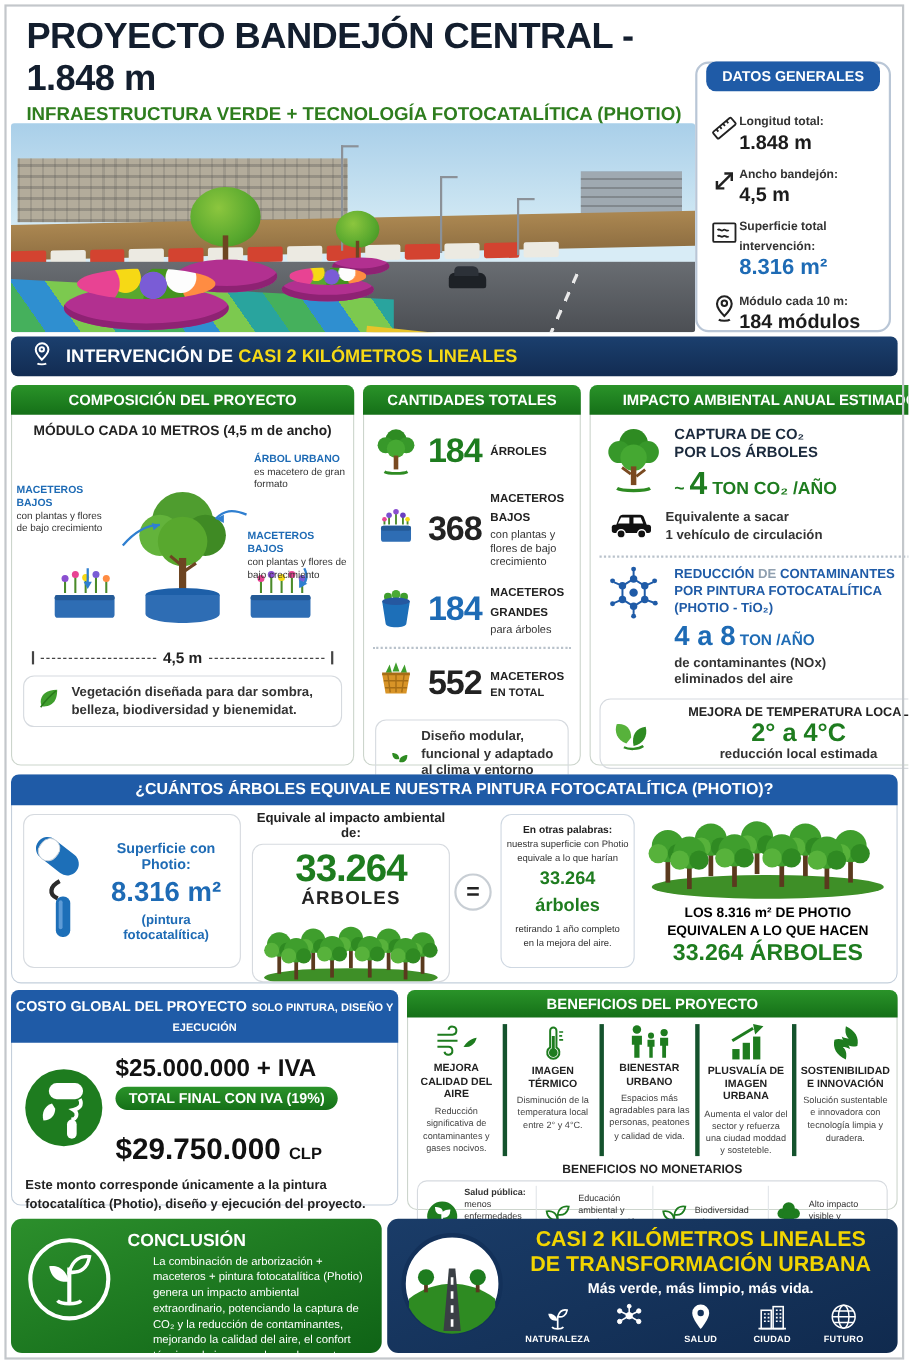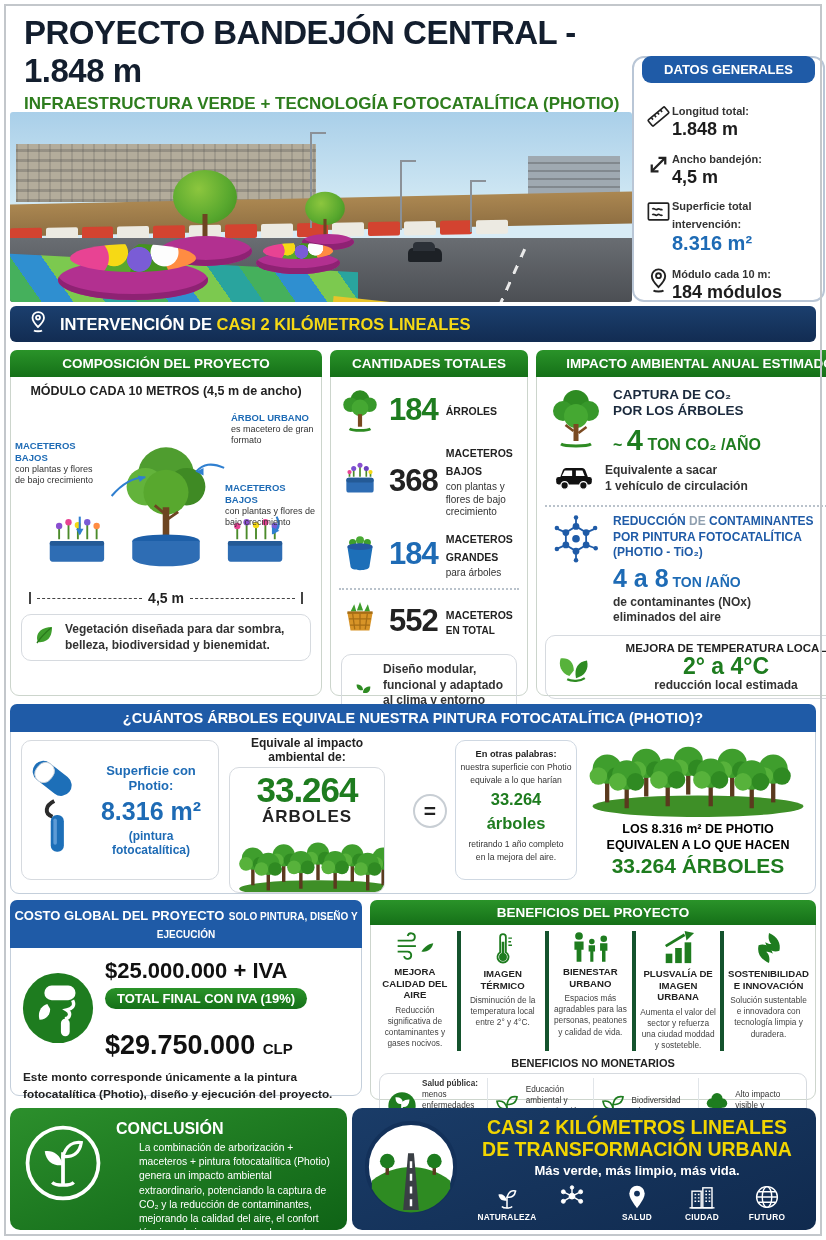--- a/index.html
+++ b/index.html
@@ -45,21 +45,21 @@
   .tree-ph { position:absolute; }
   .tree-ph .tk { position:absolute; left:50%; bottom:0; width:5px; height:34px; background:#6d4522; transform:translateX(-50%); }
   .tree-ph .cn { position:absolute; left:50%; bottom:24px; width:64px; height:54px; transform:translateX(-50%); border-radius:50%;
                  background:radial-gradient(circle at 40% 35%,#8cc63e,#58a82e 60%,#3e8a1e); }
   .pole { position:absolute; width:2px; background:#8b9198; }
   .pole::after { content:""; position:absolute; top:0; left:0; width:16px; height:2px; background:#8b9198; }
   .carsil { position:absolute; width:34px; height:14px; background:#1d2126; border-radius:5px 6px 2px 2px; }
   .carsil::before { content:""; position:absolute; left:5px; top:-6px; width:22px; height:9px; background:#2c3138; border-radius:4px 5px 0 0; }
 
   
-  .datos { position:absolute; left:632px; top:56px; width:193px; height:246px; background:#fff;
+  .datos { position:absolute; left:632px; top:56px; width:178px; height:246px; background:#fff;
            border:2px solid #b9c6d6; border-radius:12px; padding:34px 10px 8px; }
   .datos .dg-head { position:absolute; left:8px; right:8px; top:-2px; background:#1f5ba7; color:#fff; font-weight:800;
                     font-size:13px; text-align:center; padding:6px 0; border-radius:9px; }
   .dg-item { display:flex; gap:0; margin-top:9px; align-items:flex-start; }
   .dg-item .ic { flex:0 0 28px; padding-top:2px; }
   .dg-item .lb { font-size:11px; font-weight:700; color:#333; line-height:1.25; }
   .dg-item .vl { font-size:18px; font-weight:800; color:#1c1c1c; line-height:1.15; }
   .dg-item .vl.blue { color:#1e6bb5; font-size:20px; }
 
   
@@ -119,21 +119,21 @@
   .photio { position:absolute; left:10px; top:704px; width:806px; height:190px; background:#fff; border:1.5px solid #c4cfdb; border-radius:9px; }
   .photio .p-head { background:#1f5ba7; color:#fff; font-weight:800; font-size:14.5px; text-align:center; padding:6px 4px;
                     border-radius:7px 7px 0 0; margin:-1px -1px 0; }
   .p-body { position:relative; height:156px; }
   .p-left { position:absolute; left:10px; top:8px; width:198px; height:140px; border:1.5px solid #d6dadf; border-radius:10px;
             display:flex; align-items:center; gap:6px; padding:6px; }
   .p-left .txt { text-align:center; flex:1; }
   .p-left .l1 { color:#1e6bb5; font-weight:800; font-size:13px; }
   .p-left .l2 { color:#1e6bb5; font-weight:800; font-size:25px; margin-top:4px; }
   .p-left .l3 { color:#1e6bb5; font-weight:600; font-size:12px; margin-top:3px; }
-  .p-midwrap { position:absolute; left:218px; top:4px; width:156px; }
+  .p-midwrap { position:absolute; left:218px; top:4px; width:180px; }
   .p-cap { font-size:12px; font-weight:800; color:#222; text-align:center; }
   .p-mid { margin-top:3px; border:1.5px solid #d6dadf; border-radius:10px; text-align:center; padding:4px 2px 0; height:126px; overflow:hidden; }
   .p-mid .n { color:#1e7c1f; font-weight:900; font-size:35px; letter-spacing:-1px; line-height:1; }
   .p-mid .u { color:#222; font-weight:800; font-size:17px; letter-spacing:1px; }
   .p-eq { position:absolute; left:402px; top:62px; width:34px; height:34px; border:2px solid #c8ced4; border-radius:50%;
           display:flex; align-items:center; justify-content:center; font-size:21px; font-weight:800; color:#222; background:#fff; }
   .p-card { position:absolute; left:444px; top:8px; width:122px; height:140px; border:1.5px solid #cfd8e2; border-radius:10px;
             text-align:center; padding:7px 4px; font-size:8.6px; color:#333; line-height:1.45; }
   .p-card .in { font-weight:800; color:#222; font-size:9.3px; }
   .p-card .big { color:#1e7c1f; font-weight:800; font-size:16.5px; margin:2px 0; }

